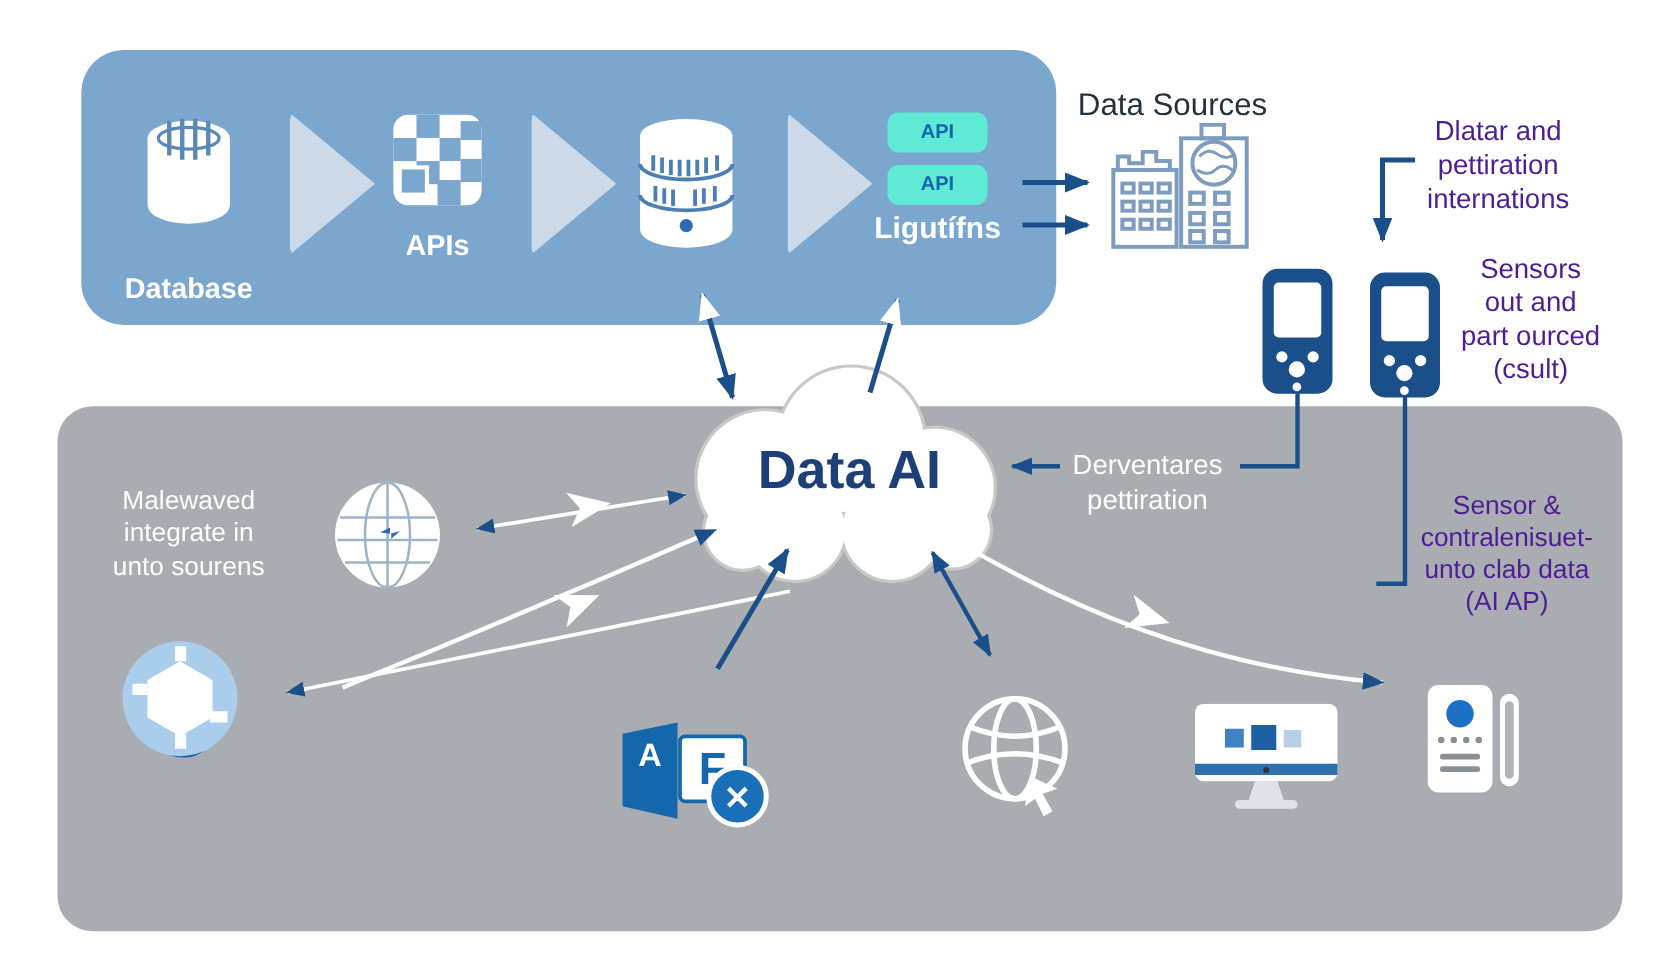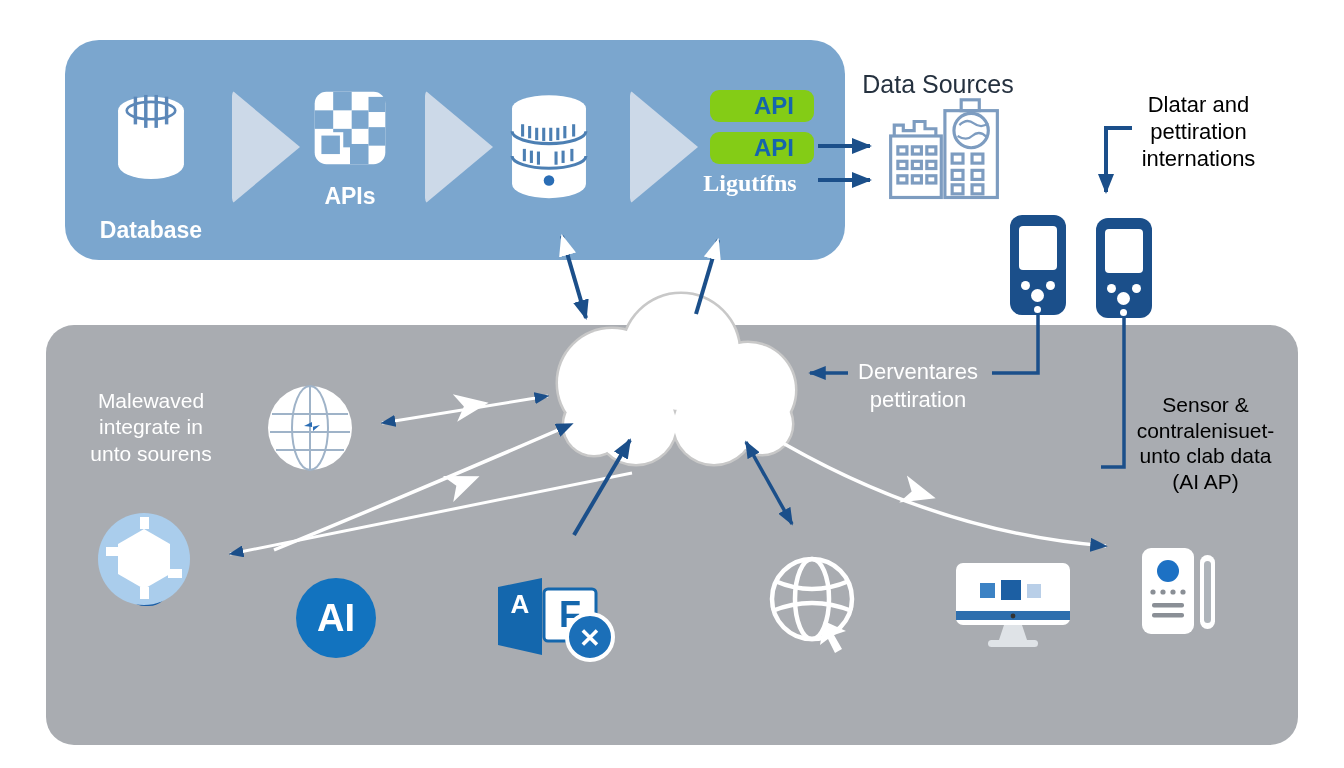--- a/index.html
+++ b/index.html
@@ -2,25 +2,25 @@
 <html><head>
 <meta charset="utf-8">
 <style>
   html,body{margin:0;padding:0;background:#fff;}
   #stage{position:relative;width:1344px;height:768px;background:#ffffff;overflow:hidden;
          font-family:"Liberation Sans", sans-serif;}
   .abs{position:absolute;}
   .panel-blue{background:#7ba6ce;border-radius:34px;}
   .panel-gray{background:#a9acb1;border-radius:28px;}
   .lbl{color:#ffffff;text-align:center;line-height:1.25;}
-  .lbl-dark{color:#000000;text-align:center;line-height:1.22;}
+  .lbl-dark{color:#4c1d95;text-align:center;line-height:1.22;}
   .chev{width:68px;height:118px;background:#ccd9e8;
         clip-path:polygon(0 2%,100% 50%,0 98%);border-radius:8px;}
-  .pill{background:#84cc16;border-radius:9px;color:#1565ad;font-weight:bold;
-        font-size:24px;display:flex;align-items:center;justify-content:center;padding-left:24px;}
+  .pill{background:#5eead4;border-radius:9px;color:#1565ad;font-weight:bold;
+        font-size:16px;display:flex;align-items:center;justify-content:center;}
   .phone{background:#1b4f8a;border-radius:12px;}
   .phone .scr{position:absolute;left:9px;top:11px;right:9px;height:44px;background:#fff;border-radius:4px;}
   .phone .d1,.phone .d2,.phone .d3,.phone .d4{position:absolute;background:#fff;border-radius:50%;}
   .phone .d1{width:9px;height:9px;left:11px;top:66px;}
   .phone .d2{width:9px;height:9px;right:11px;top:66px;}
   .phone .d3{width:13px;height:13px;left:21px;top:74px;}
   .phone .d4{width:7px;height:7px;left:24px;top:91px;}
   svg{display:block;}
   .z1{z-index:1;} .z2{z-index:2;} .z3{z-index:3;} .z4{z-index:4;}
 </style>
@@ -80,21 +80,21 @@
         <line x1="66" y1="66" x2="66" y2="80"></line>
           <line x1="76" y1="64" x2="76" y2="78"></line>
       </g>
       <circle cx="50" cy="100" r="6" fill="#2a6db5"></circle>
     </svg>
 
     <div class="abs chev" style="left:565px;top:48px;"></div>
 
     <div class="abs pill" style="left:645px;top:50px;width:80px;height:32px;">API</div>
     <div class="abs pill" style="left:645px;top:92px;width:80px;height:32px;">API</div>
-    <div class="abs lbl" style="left:618px;top:128px;width:134px;font-size:24px;font-weight:bold;font-family:Liberation Serif, serif;">Ligutífns</div>
+    <div class="abs lbl" style="left:618px;top:128px;width:134px;font-size:24px;font-weight:bold;">Ligutífns</div>
   </div>
 
   <div class="abs panel-gray z1" style="left:46px;top:325px;width:1252px;height:420px;"></div>
 
   <svg class="abs z2" style="left:0;top:0;" width="1344" height="768" viewBox="0 0 1344 768">
     <defs>
       <marker id="mb" viewBox="0 0 10 8" markerWidth="5" markerHeight="4" refX="9" refY="4" orient="auto-start-reverse">
           <path d="M0,0 L10,4 L0,8 z" fill="#1b4f8a"></path>
         </marker>
       <marker id="mw" viewBox="0 0 10 8" markerWidth="5.5" markerHeight="4.5" refX="9" refY="4" orient="auto-start-reverse">
@@ -139,20 +139,22 @@
     <line x1="574" y1="535" x2="630" y2="440" stroke="#1b4f8a" stroke-width="4" marker-end="url(#mb)"></line>
     <line x1="746" y1="442" x2="792" y2="524" stroke="#1b4f8a" stroke-width="3.5" marker-start="url(#mb)" marker-end="url(#mb)"></line>
     <path d="M764,432 Q930,532 1106,546" fill="none" stroke="#ffffff" stroke-width="3.5" marker-end="url(#mb)"></path>
     <g fill="#ffffff">
       <path d="M0,-14 L34,0 L0,14 L9,0 Z" transform="translate(455,408) rotate(-9)"></path>
       <path d="M0,-14 L34,0 L0,14 L9,0 Z" transform="translate(448,489) rotate(-22)"></path>
       <path d="M0,-14 L34,0 L0,14 L9,0 Z" transform="translate(903,489) rotate(16)"></path>
     </g>
   </svg>
 
+  <div class="abs z4" style="left:572px;top:352px;width:215px;text-align:center;font-size:43px;
+       font-weight:bold;color:#1e4078;">Data AI</div>
 
   <div class="abs z3" style="left:858px;top:70px;width:160px;font-size:25px;font-weight:normal;
        color:#25313f;text-align:center;">Data Sources</div>
   <svg class="abs z3" style="left:885px;top:98px;" width="118" height="104" viewBox="0 0 130 115">
     <g fill="none" stroke="#7d9cc0" stroke-width="3.5">
       <rect x="6" y="42" width="56" height="68"></rect>
       <path d="M10,42 v-12 h10 v6 h12 v-10 h12 v8 h12 v8"></path>
       <rect x="66" y="14" width="58" height="96"></rect>
       <rect x="84" y="2" width="20" height="12"></rect>
       <circle cx="95" cy="36" r="19"></circle>
@@ -173,20 +175,26 @@
       <rect x="74" y="96" width="12" height="10"></rect>
         <rect x="96" y="96" width="12" height="10"></rect>
     </g>
   </svg>
 
   <div class="abs lbl-dark z3" style="left:1126px;top:92px;width:145px;font-size:22px;">
     <div>Dlatar and</div>
     <div>pettiration</div>
     <div>internations</div>
   </div>
+  <div class="abs lbl-dark z3" style="left:1152px;top:202px;width:145px;font-size:22px;">
+    <div>Sensors</div>
+    <div>out and</div>
+    <div>part ourced</div>
+    <div>(csult)</div>
+  </div>
   <div class="abs lbl-dark z3" style="left:1128px;top:382px;width:155px;font-size:21px;margin-top:10px;">
     <div>Sensor &amp;</div>
     <div>contralenisuet-</div>
     <div>unto clab data</div>
     <div>(AI AP)</div>
   </div>
 
   <div class="abs phone z3" style="left:1010px;top:215px;width:56px;height:100px;">
     <div class="scr"></div>
       <div class="d1"></div>
@@ -231,23 +239,20 @@
     <svg width="92" height="92" viewBox="0 0 92 92">
       <polygon points="46,16 72,31 72,61 46,76 20,61 20,31" fill="#ffffff"></polygon>
       <rect x="42" y="4" width="9" height="12" fill="#ffffff"></rect>
       <rect x="8" y="34" width="12" height="9" fill="#ffffff"></rect>
       <rect x="70" y="56" width="14" height="9" fill="#ffffff"></rect>
       <rect x="42" y="74" width="9" height="12" fill="#ffffff"></rect>
     </svg>
   </div>
   <div class="abs lbl" style="left:80px;top:612px;width:132px;font-size:25px;">Deat tinges</div>
 
-  <div class="abs z3" style="left:296px;top:578px;width:80px;height:80px;background:#1273bf;
-       border-radius:50%;display:flex;align-items:center;justify-content:center;color:#fff;
-       font-size:38px;font-weight:bold;">AI</div>
   <div class="abs lbl" style="left:266px;top:658px;width:140px;font-size:22px;">
     <div>Processiong</div>
     <div>anta supent</div>
   </div>
 
   <svg class="abs z3" style="left:492px;top:575px;" width="128" height="90" viewBox="0 0 128 90">
     <path d="M6,12 L50,3 V80 L6,70 Z" fill="#1467ad"></path>
     <text x="28" y="38" text-anchor="middle" font-size="26" font-weight="bold" fill="#ffffff" font-family="Liberation Sans, sans-serif">A</text>
     <rect x="52" y="14" width="52" height="52" rx="4" fill="#ffffff" stroke="#1467ad" stroke-width="3"></rect>
     <text x="78" y="52" text-anchor="middle" font-size="36" font-weight="bold" fill="#1467ad" font-family="Liberation Sans, sans-serif">F</text>

